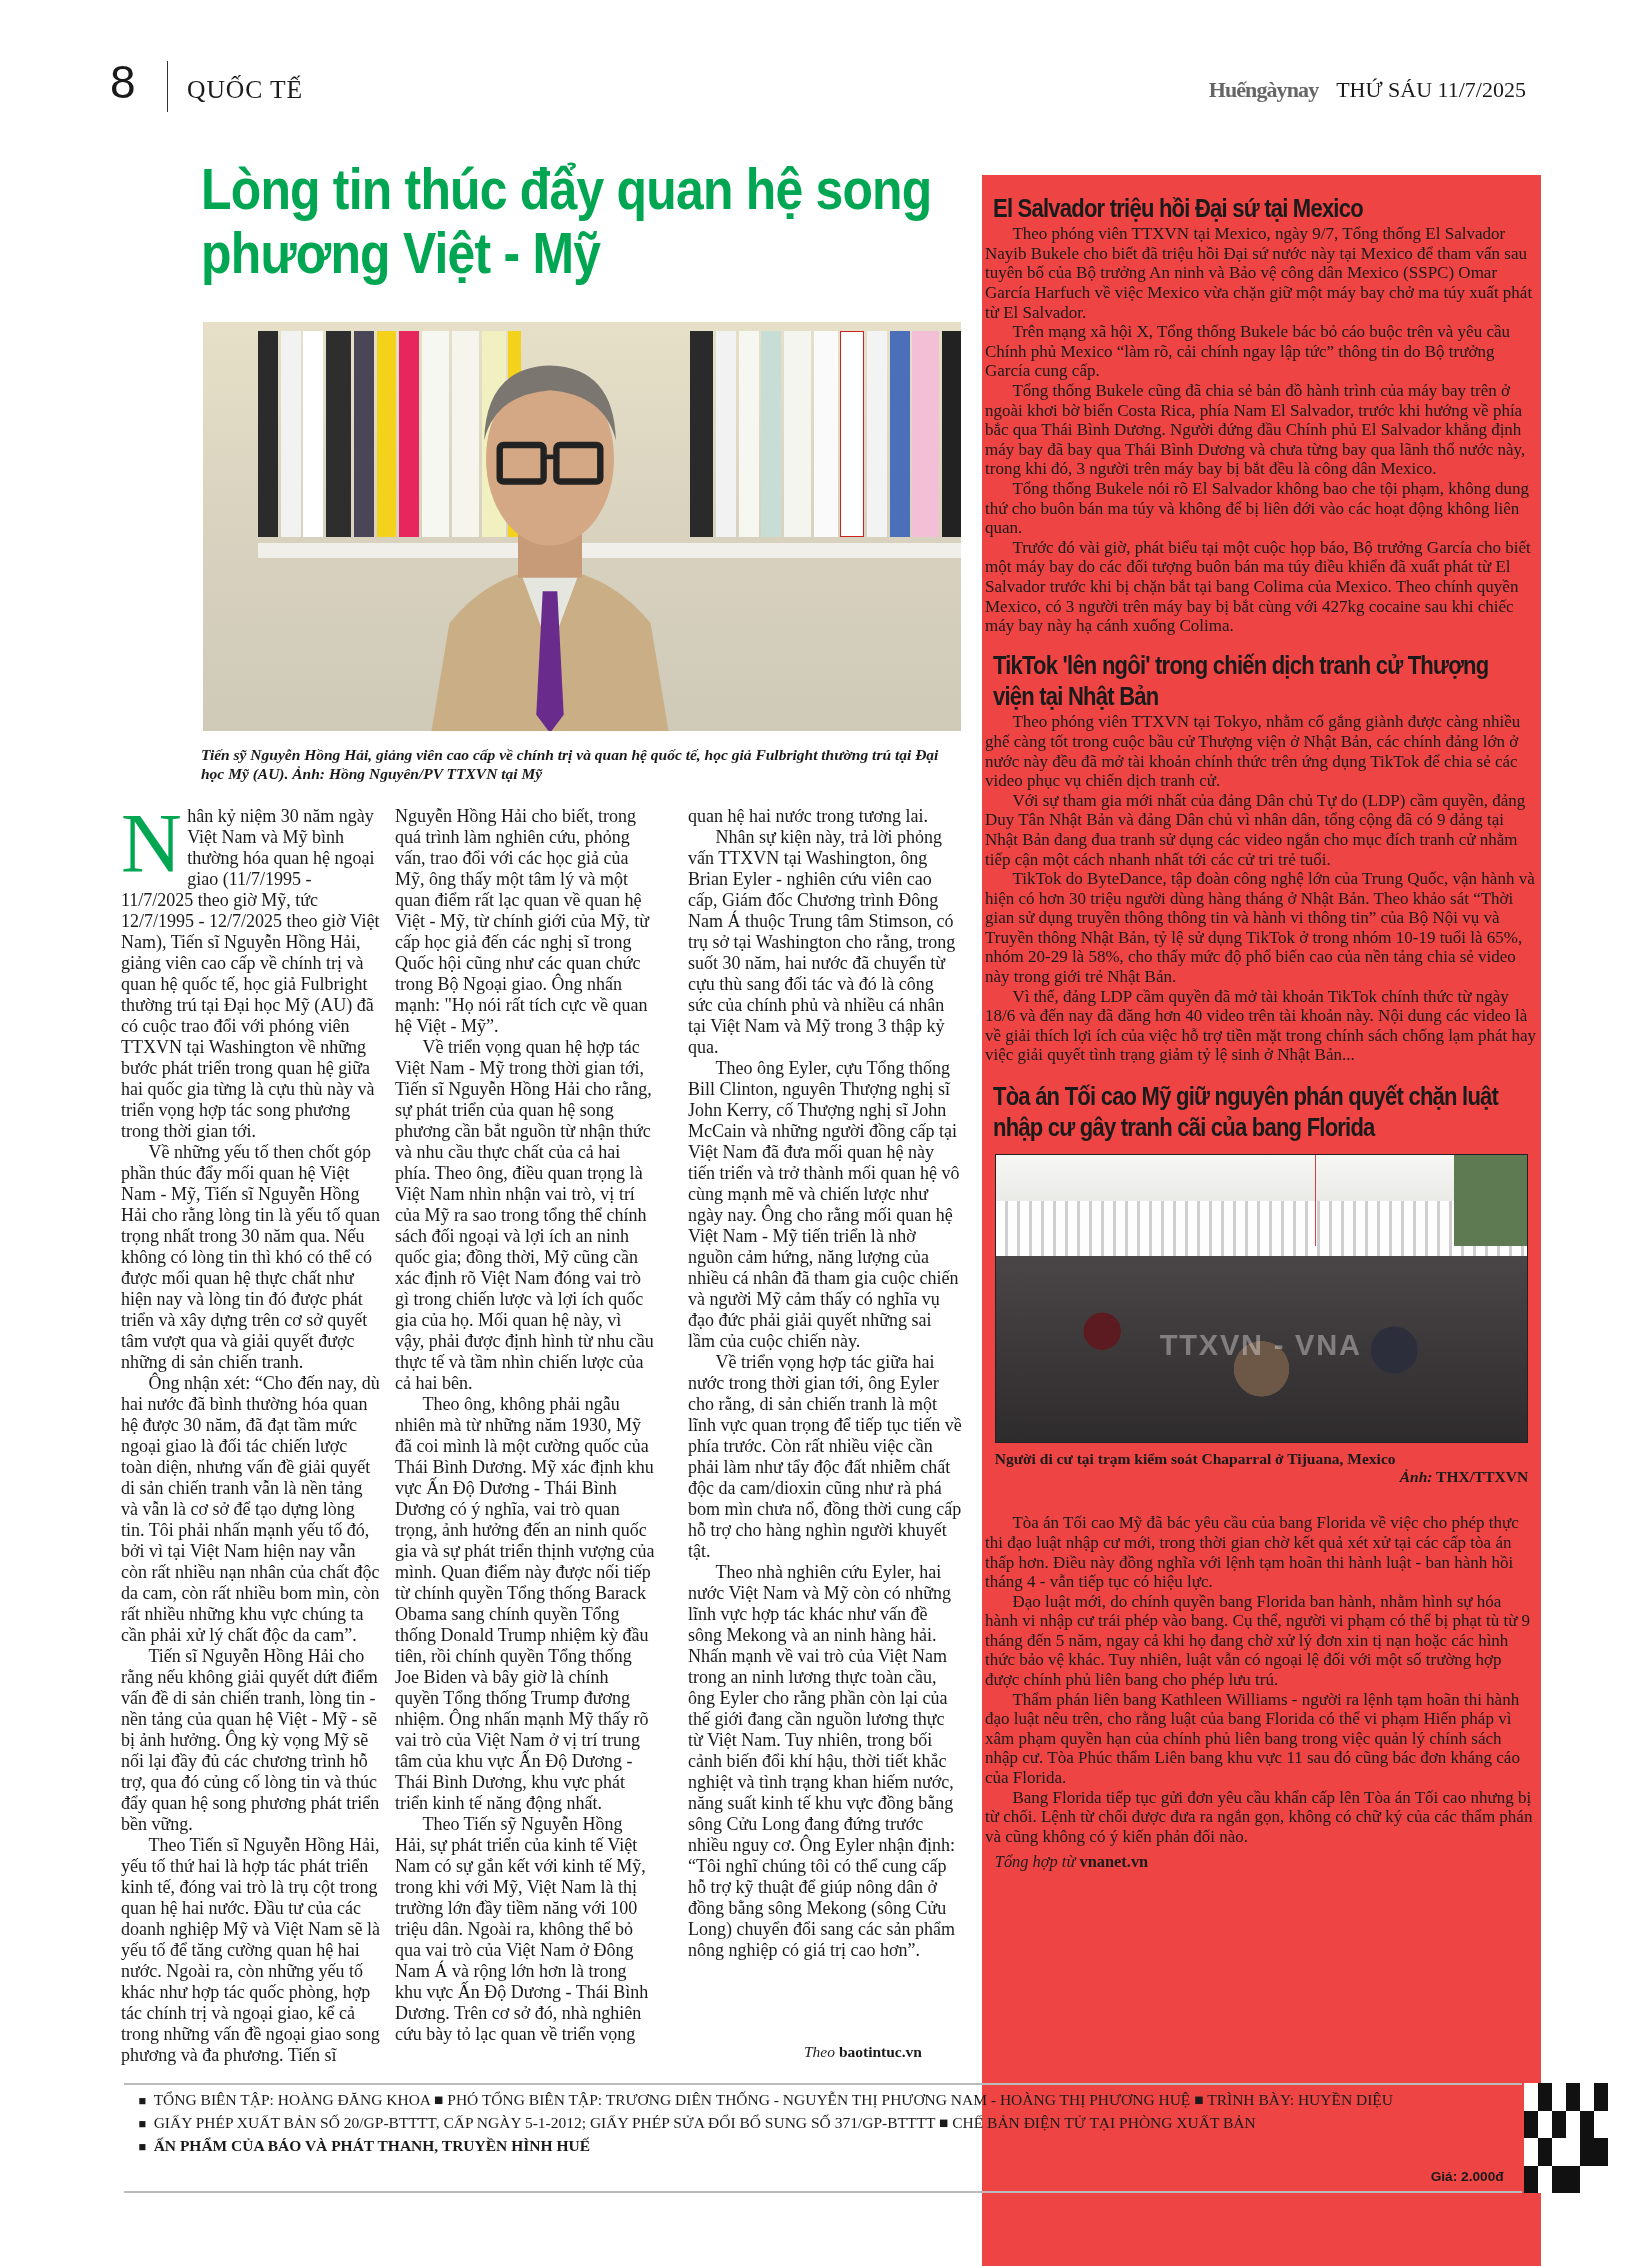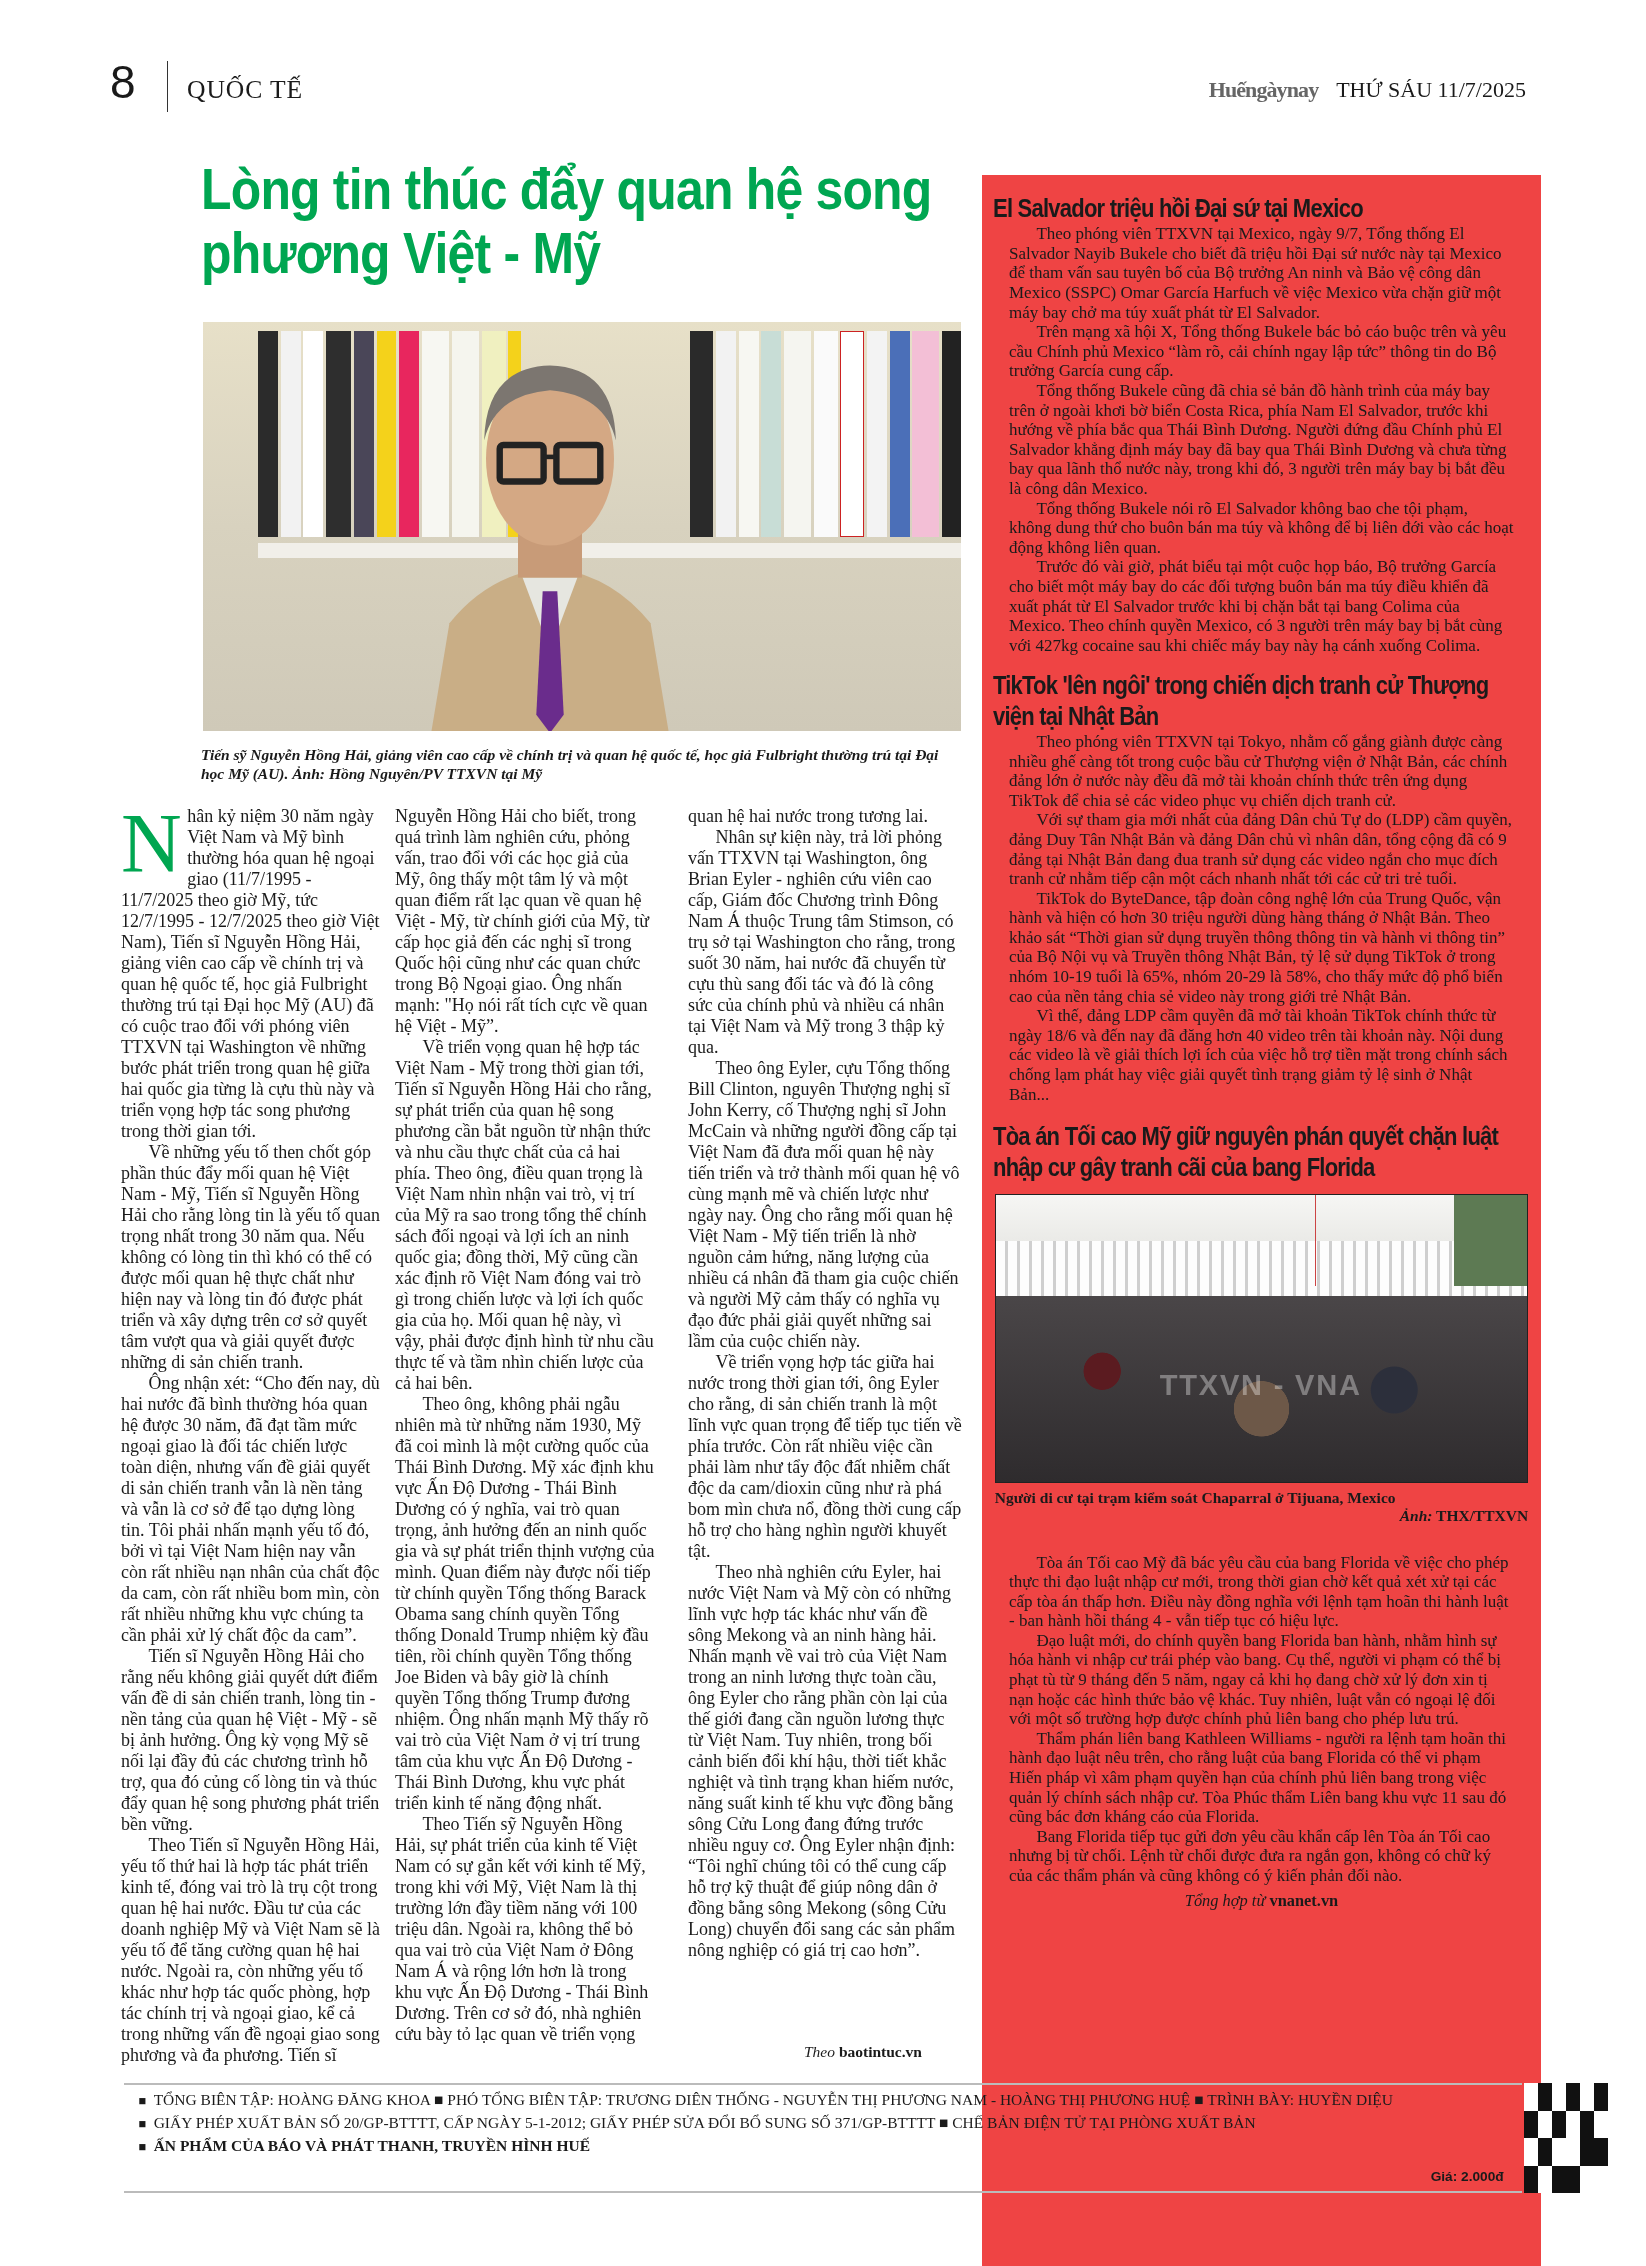--- a/index.html
+++ b/index.html
@@ -17,21 +17,21 @@
 .shelf-board{position:absolute;left:55px;top:221px;width:704px;height:14.6px;background:#f1efe9}
 .person{position:absolute;left:228px;top:27.4px;width:238px;height:384px}
 .caption-main{position:absolute;left:201px;top:745px;width:758px;font-style:italic;font-weight:bold;font-size:15.5px;line-height:19px}
 .col{position:absolute;font-size:18px;line-height:21px;text-align:left}
 .col p{text-indent:27.4px}
 .col p.noind{text-indent:0}
 .dropcap{float:left;font-size:84px;line-height:71px;color:#00a651;margin:1.8px 5.5px 0 0;font-family:"Liberation Serif",serif}
 .source{position:absolute;font-size:15.5px}
 .sidebar{position:absolute;left:982px;top:175px;width:559px;height:2126px;background:#ef4444}
 .side-h{font-family:"Liberation Sans",sans-serif;font-weight:bold;font-size:25.6px;line-height:31px;letter-spacing:-0.9px;padding:0 12.8px;transform:scaleX(.86);transform-origin:left top;width:640px}
-.side-p{font-size:17px;line-height:19.6px;padding:0 27px;text-indent:27.4px}
+.side-p{font-size:17px;line-height:19.6px;padding:0 3px;text-indent:27.4px}
 .photo-side{margin:11px 12.8px 0 12.8px;height:289px;background:linear-gradient(180deg,#f6f6f4 0%,#e0e0dc 30%,#5a5a5e 45%,#3e3a3c 80%,#7a736d 100%);border:0.9px solid #222;position:relative;overflow:hidden}
 .caption-side{font-weight:bold;font-size:15.5px;line-height:19px;padding:5.5px 12.8px 0 12.8px}
 .footer{position:absolute;left:124px;top:2083px;width:1398px;height:110px;border-top:2.7px solid #bbb;border-bottom:2.7px solid #bbb}
 .footer .line{font-size:15.5px;line-height:21px;padding-left:14.6px;white-space:nowrap}
 .footer .line::before{content:"\25A0";margin-right:7.3px;font-size:12.8px}
 .price{position:absolute;right:18.3px;bottom:7.3px;font-family:"Liberation Sans",sans-serif;font-weight:bold;font-size:13.7px}
 .qr{position:absolute;left:1524px;top:2083px;width:84px;height:110px;background:
  repeating-linear-gradient(90deg,#111 0 7.3px,#fff 7.3px 12.8px),#111;display:grid;grid-template-columns:repeat(6,1fr)}
 .qr span{background:#fff}
 </style>
@@ -144,21 +144,21 @@
     <div style="position:absolute;left:0;top:101px;width:100%;height:188px;background:radial-gradient(circle at 20% 40%,#5b1b20 0 18.3px,transparent 19px),radial-gradient(circle at 50% 60%,#6d5848 0 27.4px,transparent 28px),radial-gradient(circle at 75% 50%,#2c2f3b 0 23px,transparent 24px),linear-gradient(180deg,#4a4648,#2e2b2d)"></div>
     <div style="position:absolute;left:164px;top:174px;font-family:'Liberation Sans',sans-serif;font-weight:bold;font-size:29px;color:rgba(255,255,255,.35);letter-spacing:1.8px">TTXVN - VNA</div>
   </div>
   <div class="caption-side">Người di cư tại trạm kiểm soát Chaparral ở Tijuana, Mexico</div>
   <div style="text-align:right;padding:0 12.8px;font-size:15.5px;font-weight:bold"><i>Ảnh:</i> <span>THX/TTXVN</span></div>
   <div style="height:27.4px"></div>
   <p class="side-p">Tòa án Tối cao Mỹ đã bác yêu cầu của bang Florida về việc cho phép thực thi đạo luật nhập cư mới, trong thời gian chờ kết quả xét xử tại các cấp tòa án thấp hơn. Điều này đồng nghĩa với lệnh tạm hoãn thi hành luật - ban hành hồi tháng 4 - vẫn tiếp tục có hiệu lực.</p>
   <p class="side-p">Đạo luật mới, do chính quyền bang Florida ban hành, nhằm hình sự hóa hành vi nhập cư trái phép vào bang. Cụ thể, người vi phạm có thể bị phạt tù từ 9 tháng đến 5 năm, ngay cả khi họ đang chờ xử lý đơn xin tị nạn hoặc các hình thức bảo vệ khác. Tuy nhiên, luật vẫn có ngoại lệ đối với một số trường hợp được chính phủ liên bang cho phép lưu trú.</p>
   <p class="side-p">Thẩm phán liên bang Kathleen Williams - người ra lệnh tạm hoãn thi hành đạo luật nêu trên, cho rằng luật của bang Florida có thể vi phạm Hiến pháp vì xâm phạm quyền hạn của chính phủ liên bang trong việc quản lý chính sách nhập cư. Tòa Phúc thẩm Liên bang khu vực 11 sau đó cũng bác đơn kháng cáo của Florida.</p>
   <p class="side-p">Bang Florida tiếp tục gửi đơn yêu cầu khẩn cấp lên Tòa án Tối cao nhưng bị từ chối. Lệnh từ chối được đưa ra ngắn gọn, không có chữ ký của các thẩm phán và cũng không có ý kiến phản đối nào.</p>
-  <div style="text-align:center;padding:5.5px 12.8px 0;font-size:16.4px"><i>Tổng hợp từ</i> <b>vnanet.vn</b></div>
+  <div style="text-align:left;padding:5.5px 12.8px 0;font-size:16.4px"><i>Tổng hợp từ</i> <b>vnanet.vn</b></div>
 </aside>
 
 <footer class="footer">
   <div style="height:3.7px"></div>
   <div class="line">TỔNG BIÊN TẬP: HOÀNG ĐĂNG KHOA   ■ PHÓ TỔNG BIÊN TẬP: TRƯƠNG DIÊN THỐNG - NGUYỄN THỊ PHƯƠNG NAM - HOÀNG THỊ PHƯƠNG HUỆ   ■ TRÌNH BÀY: HUYỀN DIỆU</div>
   <div class="line">GIẤY PHÉP XUẤT BẢN SỐ 20/GP-BTTTT, CẤP NGÀY 5-1-2012; GIẤY PHÉP SỬA ĐỔI BỔ SUNG SỐ 371/GP-BTTTT   ■ CHẾ BẢN ĐIỆN TỬ TẠI PHÒNG XUẤT BẢN</div>
   <div class="line" style="font-weight:bold">ẤN PHẨM CỦA BÁO VÀ PHÁT THANH, TRUYỀN HÌNH HUẾ</div>
   <div class="price">Giá: 2.000đ</div>
 </footer>
 

